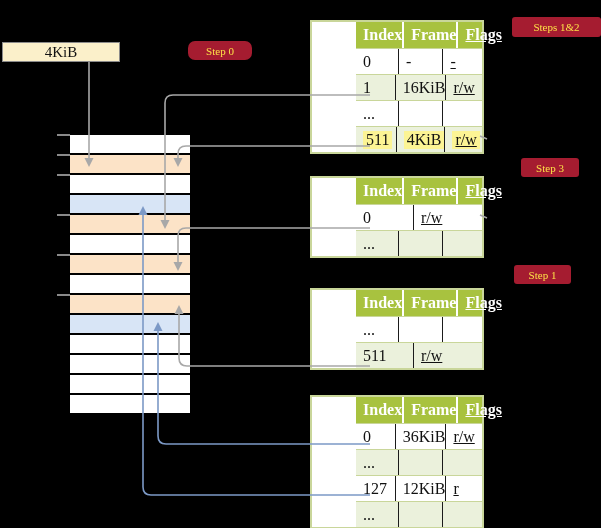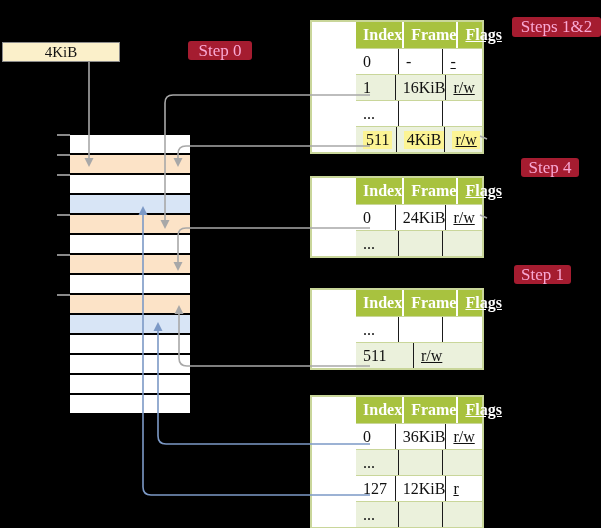--- a/index.html
+++ b/index.html
@@ -1,19 +1,19 @@
 <!DOCTYPE html>
 <html><head>
 <meta charset="utf-8">
 <style>
   html,body{margin:0;padding:0;background:#000;}
   #page{position:relative;width:601px;height:528px;background:#000;overflow:hidden;
         font-family:"Liberation Serif","DejaVu Serif",serif;}
   
-  .steplabel{position:absolute;background:#a51c30;color:#f9a8d4;font-size:17px;
+  .steplabel{position:absolute;background:#a51c30;color:#fde047;font-size:11px;
              display:flex;align-items:center;justify-content:center;
              border-radius:3px;padding:0 4px;box-sizing:border-box;}
   .membox{position:absolute;left:2px;top:42px;width:118px;height:20px;background:#fbf0ca;
           border:1px solid #8b8b8b;box-sizing:border-box;color:#111;font-size:15px;
           display:flex;align-items:center;justify-content:center;}
   
   #stack{position:absolute;left:70px;top:135px;width:120px;}
   .frame-row{width:120px;height:18px;margin-bottom:2px;}
   
   .ptable{position:absolute;left:310px;width:174px;border:2px solid #c9d69a;background:#fff;box-sizing:border-box;padding-left:44px;}
@@ -34,23 +34,23 @@
 </style>
 </head>
 <body>
 
 <div id="page">
 
   <div class="membox">
     <span>4KiB</span>
   </div>
 
-  <div class="steplabel" style="left:188px;top:41px;width:64px;height:19px;">Step 0</div>
+  <div class="steplabel" style="left:188px;top:41px;width:64px;height:19px;border-radius:7px;">Step 0</div>
   <div class="steplabel" style="left:512px;top:17px;width:89px;height:20px;">Steps 1&amp;2</div>
-  <div class="steplabel" style="left:521px;top:158px;width:58px;height:19px;">Step 4</div>
+  <div class="steplabel" style="left:521px;top:158px;width:58px;height:19px;">Step 3</div>
   <div class="steplabel" style="left:514px;top:265px;width:57px;height:19px;">Step 1</div>
 
   <div id="stack">
     <div class="frame-row" style="background: rgb(255, 255, 255);"></div>
     <div class="frame-row" style="background: rgb(252, 227, 199);"></div>
     <div class="frame-row" style="background: rgb(255, 255, 255);"></div>
     <div class="frame-row" style="background: rgb(216, 229, 246);"></div>
     <div class="frame-row" style="background: rgb(252, 227, 199);"></div>
     <div class="frame-row" style="background: rgb(255, 255, 255);"></div>
     <div class="frame-row" style="background: rgb(252, 227, 199);"></div>
@@ -117,23 +117,20 @@
 
   <div class="ptable" style="top:176px;">
     <div class="thead">
       <div class="th c-index">Index</div>
       <div class="th c-frame">Frame</div>
       <div class="th c-flags">Flags</div>
     </div>
     <div class="trow">
       <div class="td c-index">
           <span>0</span>
-        </div>
-      <div class="td c-frame">
-          <span>24KiB</span>
         </div>
       <div class="td c-flags">
           <span>r/w</span>
         </div>
     </div>
     <div class="trow shaded">
       <div class="td c-index">
           <span>...</span>
         </div>
       <div class="td c-frame">

